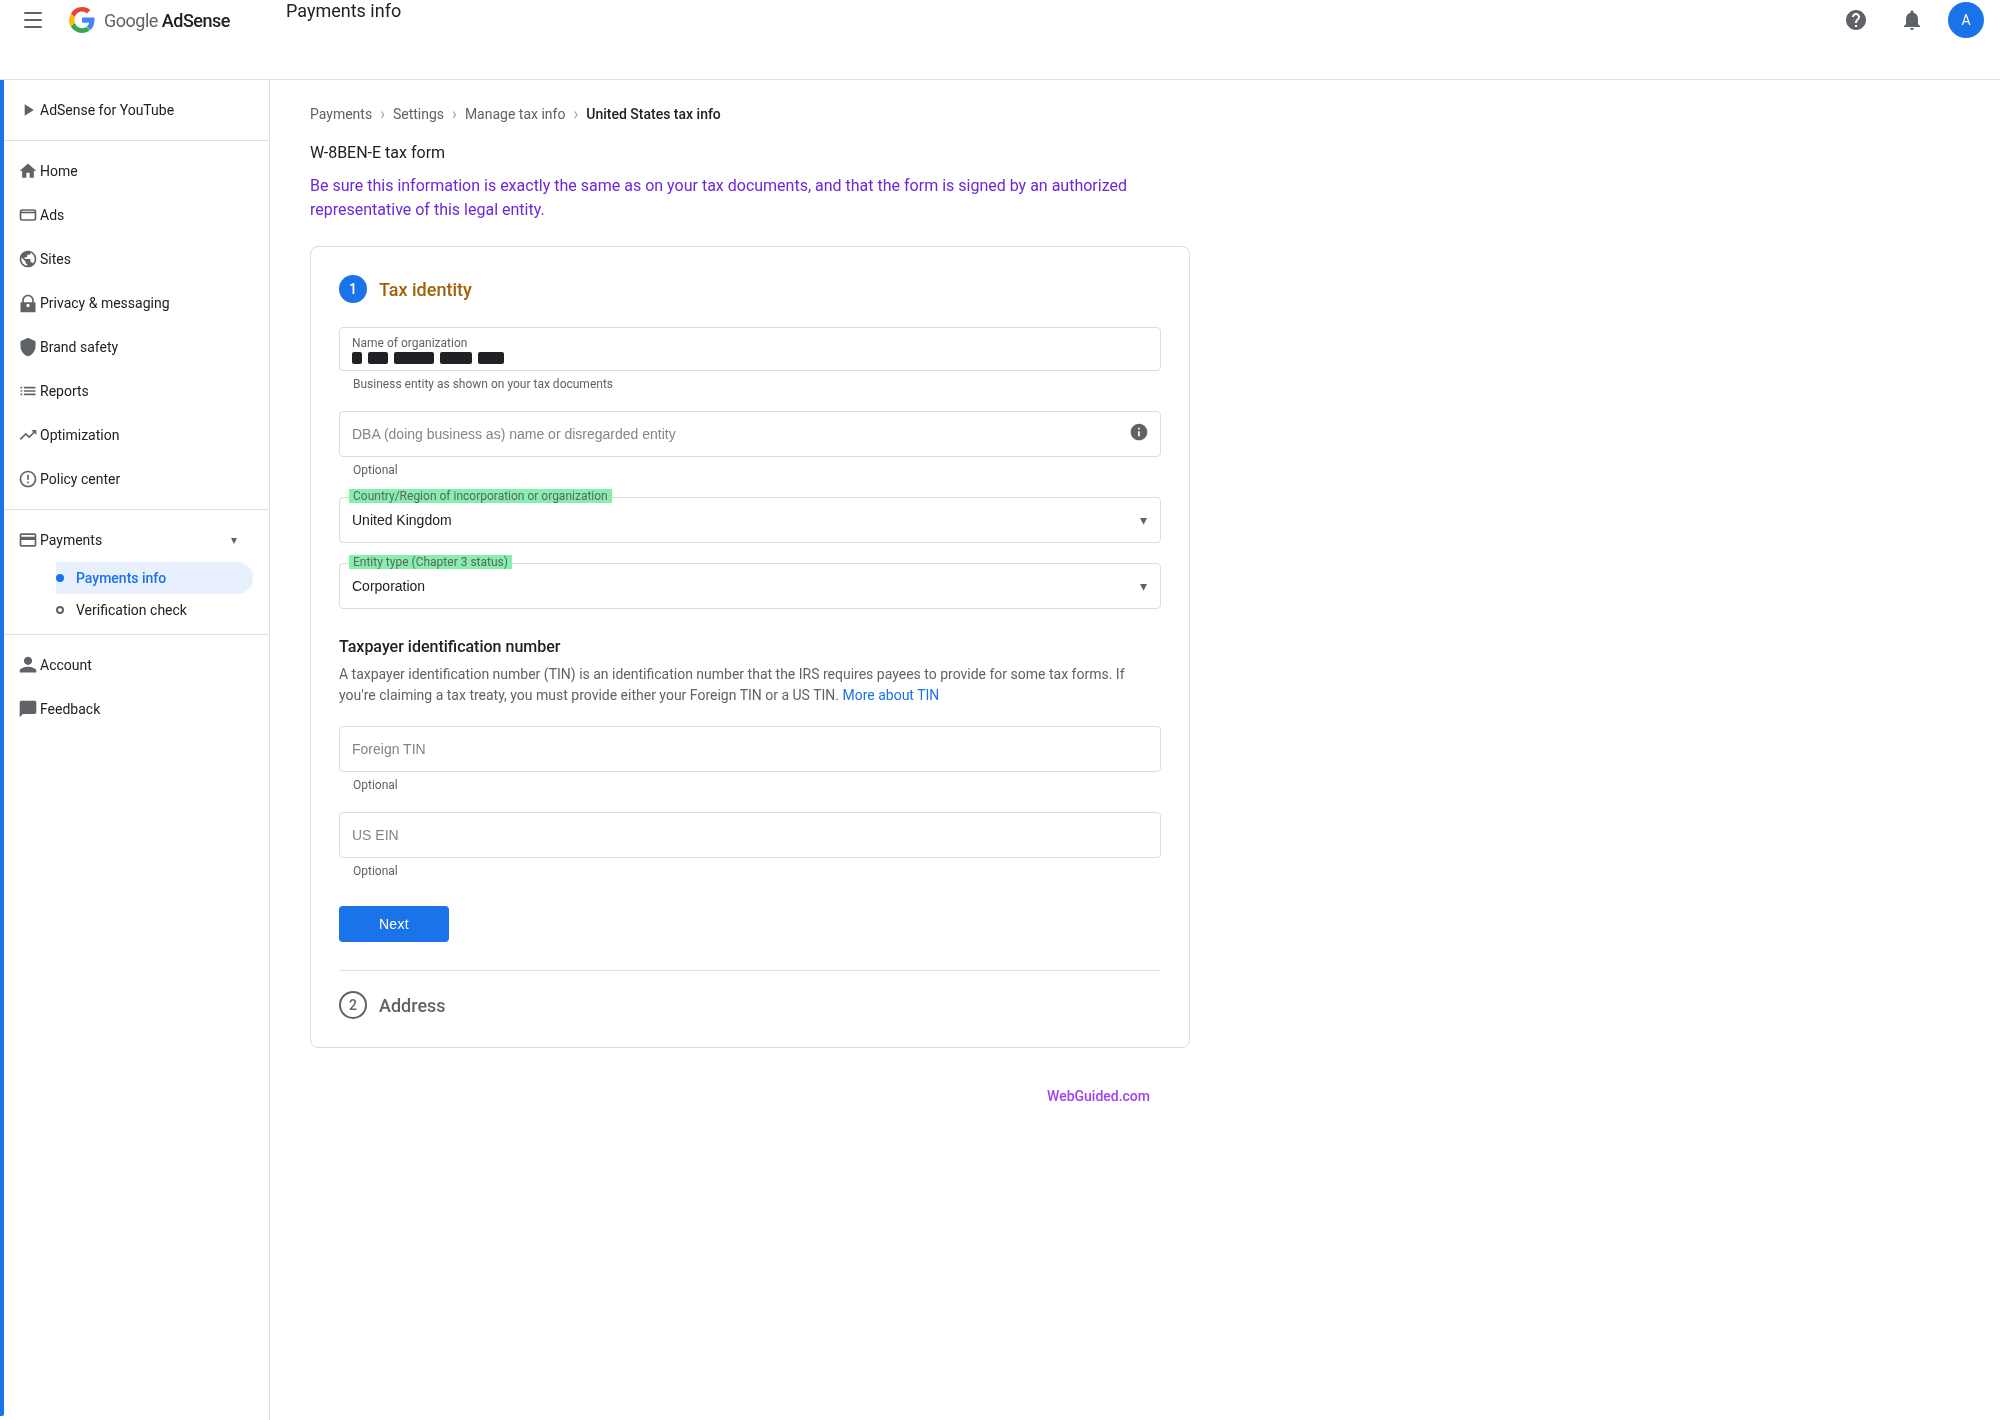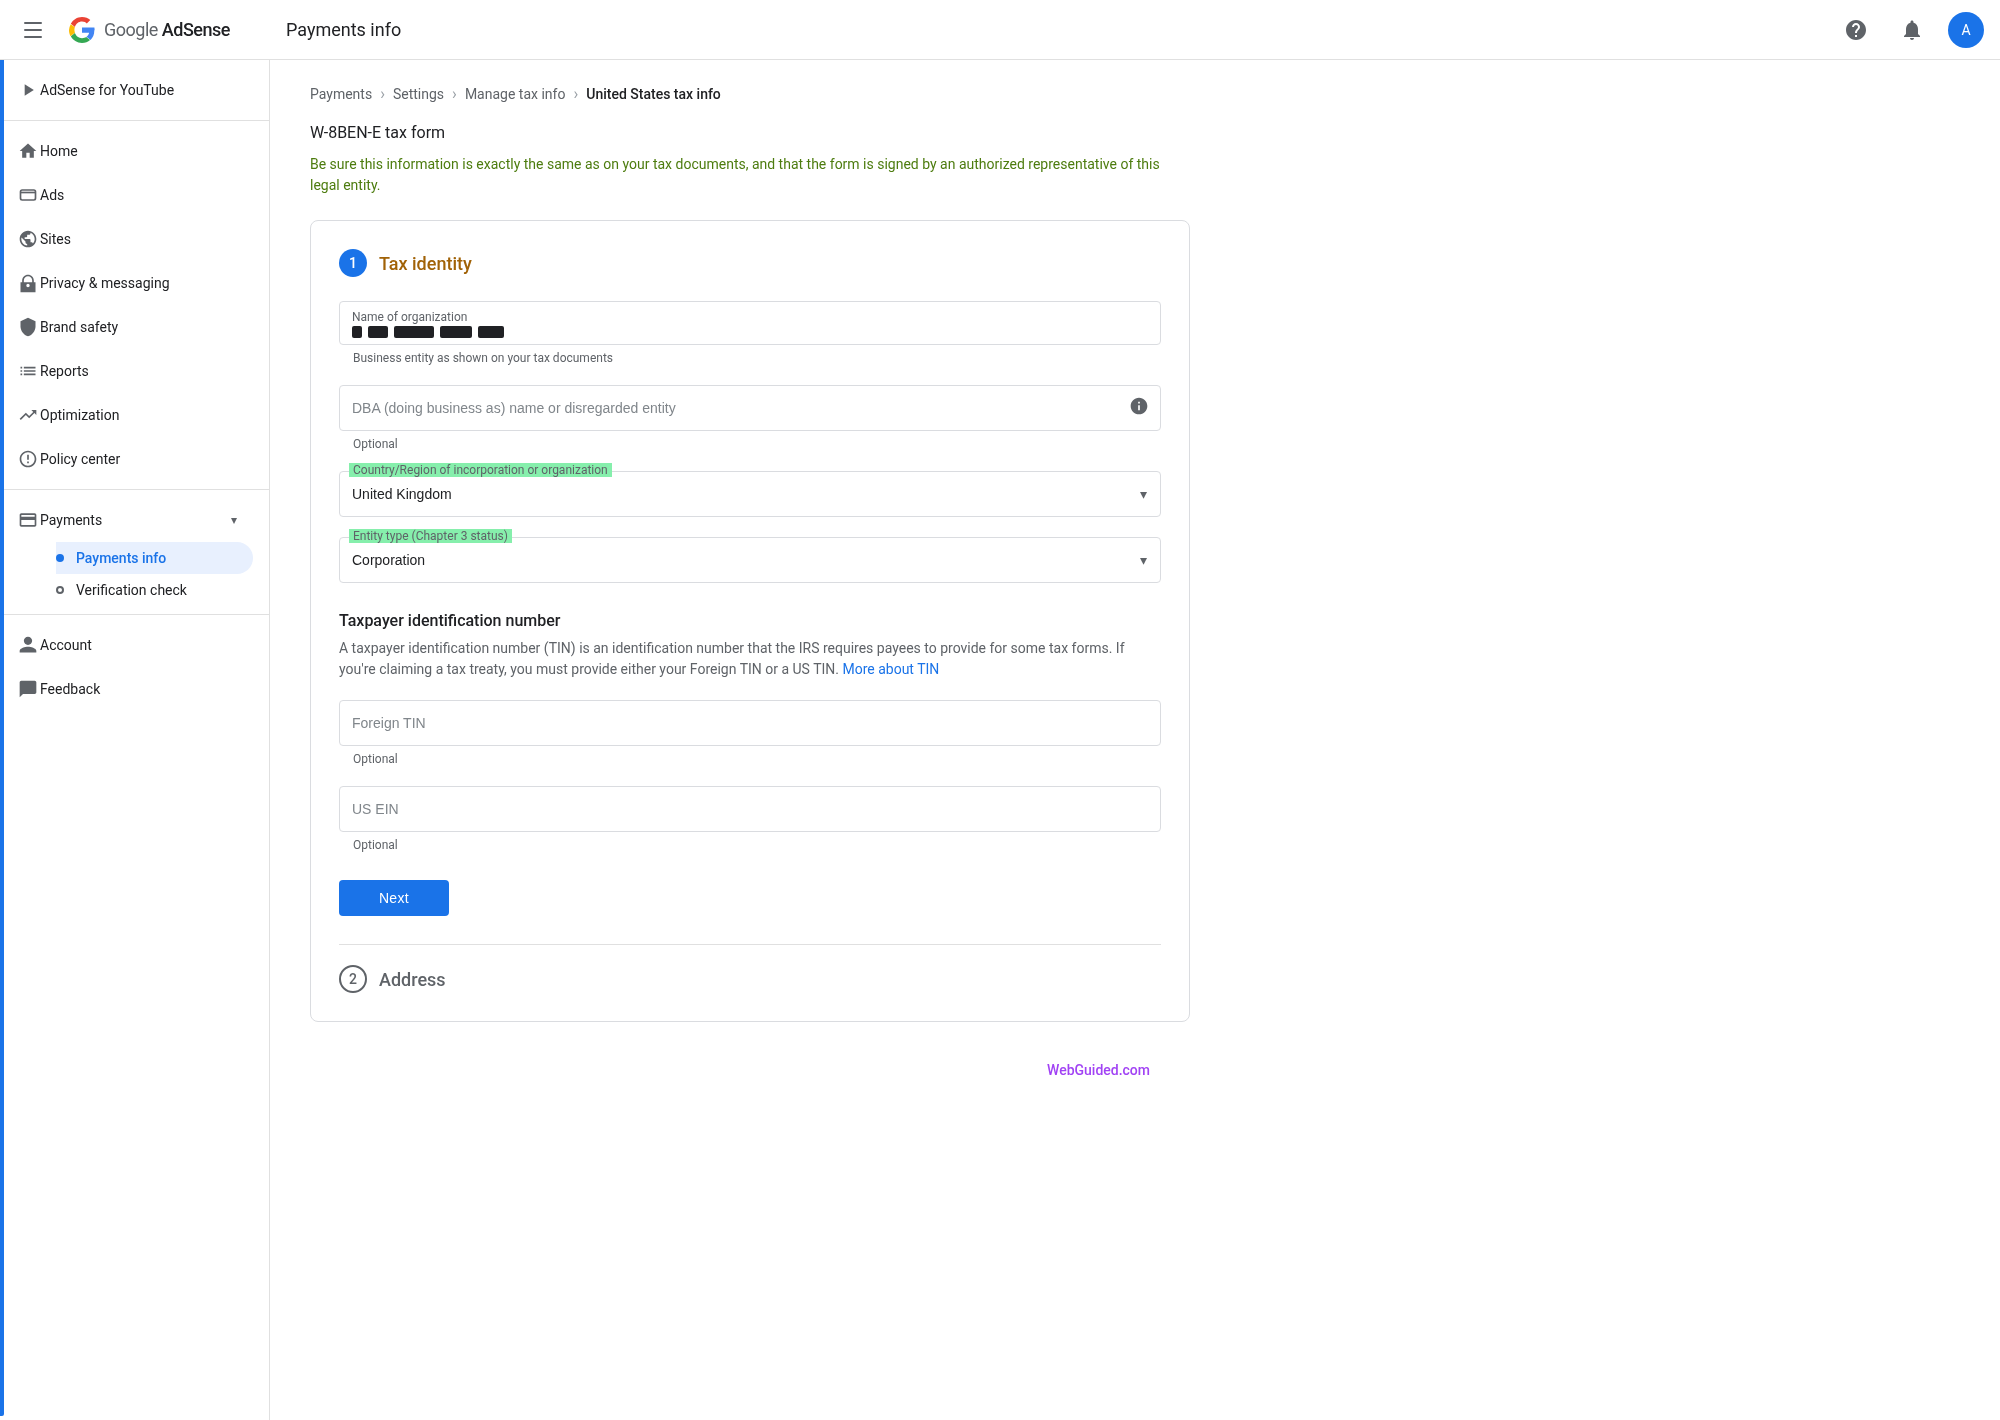--- a/index.html
+++ b/index.html
@@ -1,20 +1,20 @@
 <!DOCTYPE html>
 <html><head>
   <meta charset="utf-8">
   <style>
     * { box-sizing: border-box; margin: 0; padding: 0; }
     body { font-family: 'Google Sans', Roboto, Arial, sans-serif; font-size: 14px; color: #202124; background: #fff; display: flex; flex-direction: column; height: 100vh; overflow: hidden; }
 
     
     .topbar {
-      display: flex; align-items: center; height: 60px; padding: 0 16px;
+      display: flex; align-items: flex-start; height: 80px; padding: 0 16px;
       border-bottom: 1px solid #e0e0e0; background: #fff; z-index: 10;
       flex-shrink: 0;
     }
     .topbar-left { display: flex; align-items: center; gap: 12px; width: 270px; }
     .hamburger-icon { width: 24px; height: 24px; cursor: pointer; display: flex; flex-direction: column; justify-content: center; gap: 5px; }
     .hamburger-icon span { display: block; height: 2px; background: #5f6368; border-radius: 1px; }
     .hamburger-icon span:nth-child(1) { width: 18px; }
     .hamburger-icon span:nth-child(2) { width: 18px; }
     .hamburger-icon span:nth-child(3) { width: 18px; }
     .logo { display: flex; align-items: center; gap: 8px; }
@@ -56,21 +56,21 @@
     .main-inner { padding: 24px 40px 60px; max-width: 960px; }
 
     
     .breadcrumb { display: flex; align-items: center; gap: 8px; font-size: 14px; color: #5f6368; margin-bottom: 20px; flex-wrap: wrap; }
     .breadcrumb a { color: #5f6368; text-decoration: none; }
     .breadcrumb .current { color: #202124; font-weight: 500; }
     .breadcrumb .sep { color: #9aa0a6; font-size: 16px; }
 
     
     .page-title { font-size: 16px; font-weight: 400; color: #202124; margin-bottom: 12px; }
-    .page-desc { font-size: 14px; color: #4d7c0f; margin-bottom: 24px; line-height: 1.5; }
+    .page-desc { font-size: 16px; color: #6d28d9; margin-bottom: 24px; line-height: 1.5; }
 
     
     .card { border: 1px solid #dadce0; border-radius: 8px; padding: 28px; margin-bottom: 24px; }
 
     
     .section-header { display: flex; align-items: center; gap: 12px; margin-bottom: 24px; }
     .section-number { width: 28px; height: 28px; border-radius: 50%; background: #1a73e8; color: #fff; display: flex; align-items: center; justify-content: center; font-size: 14px; font-weight: 500; flex-shrink: 0; }
     .section-title { font-size: 18px; font-weight: 500; color: #a16207; }
 
     

